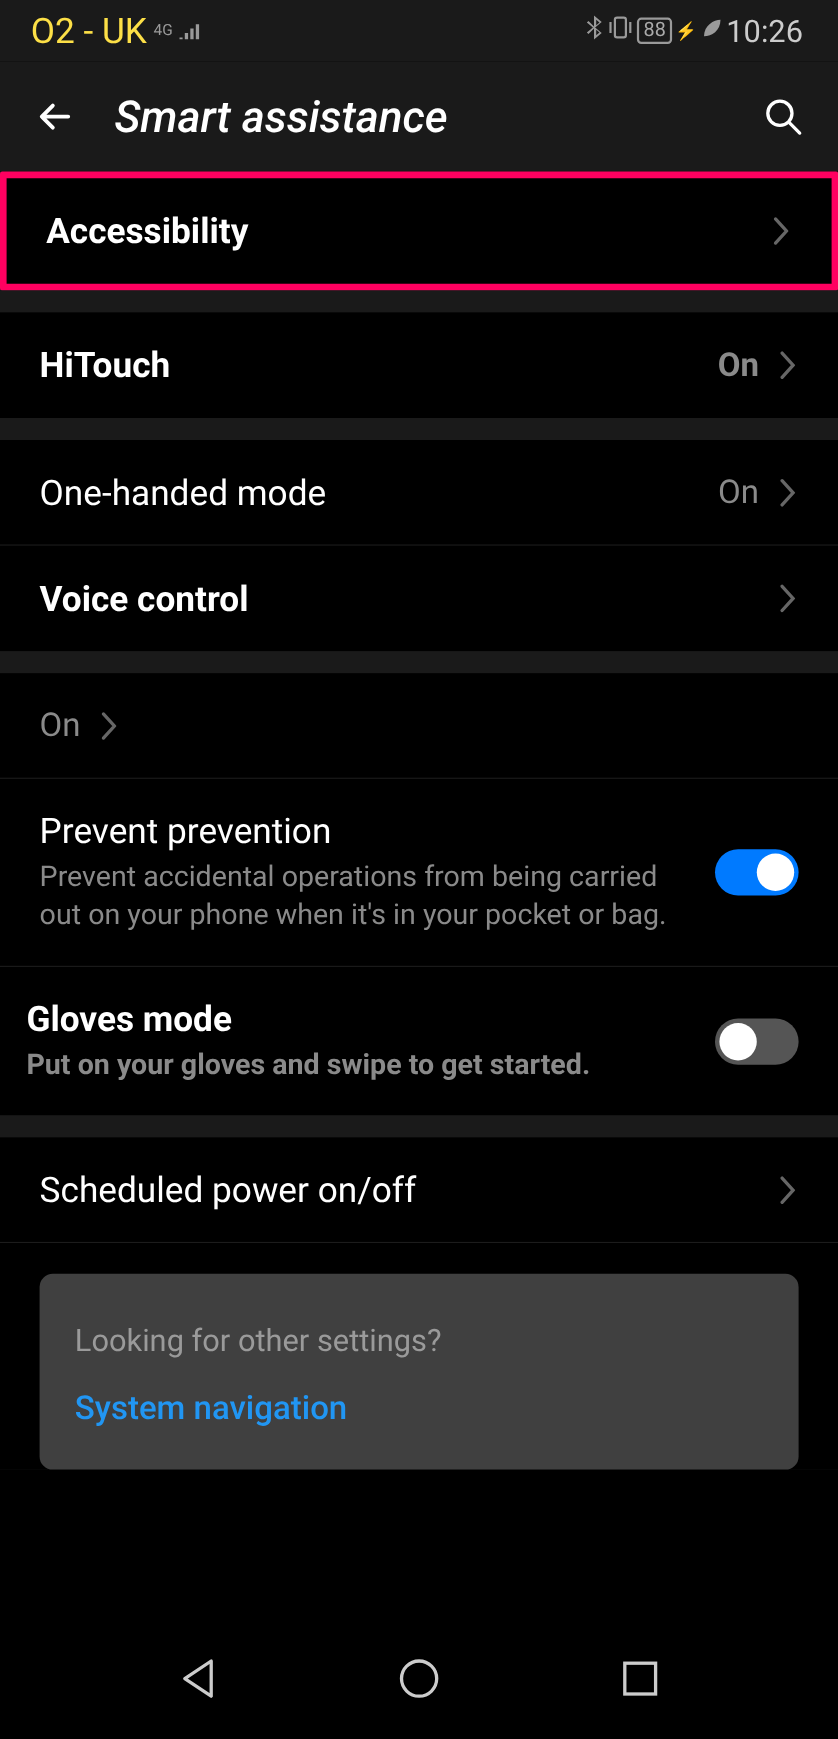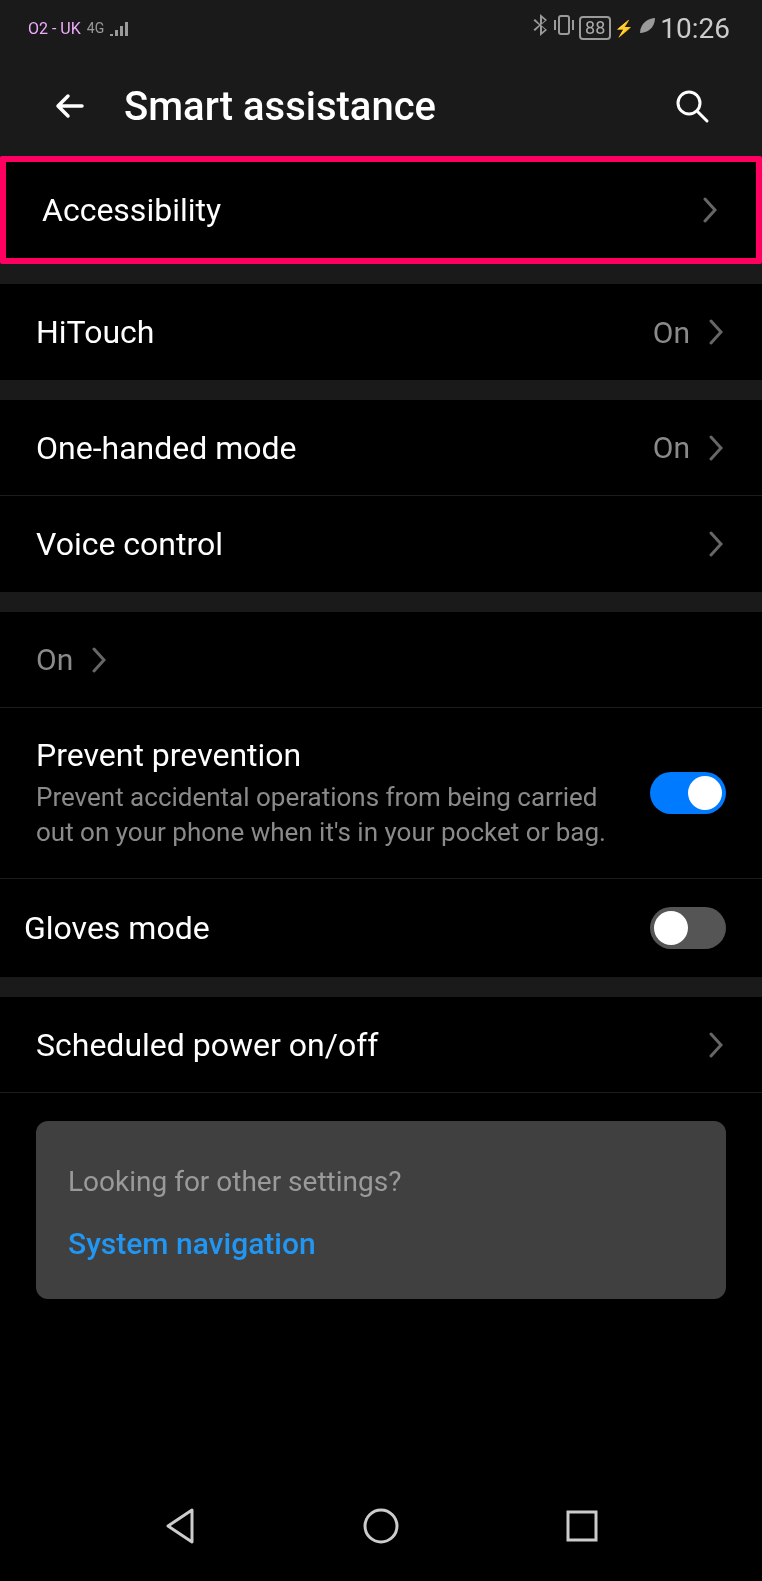--- a/index.html
+++ b/index.html
@@ -16,56 +16,57 @@
     background: #1a1a1a;
     display: flex;
     align-items: center;
     justify-content: space-between;
     padding: 0 32px 0 28px;
     font-size: 24px;
     color: #aaa;
   }
   .status-left { display: flex; align-items: center; gap: 6px; }
   .status-right { display: flex; align-items: center; gap: 3px; }
-  .carrier { font-size: 16px; color: #f0abfc; }
+  .carrier { font-size: 32px; color: #fde047; }
   .signal-4g { font-size: 14px; color: #9a9a9a; }
   .battery-box {
     border: 2px solid #9a9a9a;
     border-radius: 4px;
     padding: 0px 4px;
     font-size: 18px;
     line-height: 20px;
   }
   .time { color: #ccc; font-size: 28px; }
   .header {
     height: 100px;
     background: #1a1a1a;
     display: flex;
     align-items: center;
-    padding: 0 48px;
+    padding: 0 28px;
     gap: 32px;
+    font-style: italic;
   }
   .header-title {
     font-size: 40px;
     font-weight: 500;
     color: #fff;
     flex: 1;
   }
   .icon-btn { width: 44px; height: 44px; display: flex; align-items: center; justify-content: center; }
   .content { background: #1a1a1a; }
   .section { background: #000; }
   .gap { height: 20px; background: #1a1a1a; }
   .row {
     display: flex;
     align-items: center;
     padding: 28px 36px;
     min-height: 96px;
     border-bottom: 1px solid #1c1c1c;
   }
-  .row:last-child { border-bottom: none; }
+  .row:last-child { border-bottom: none; font-weight: bold; }
   .row-main { flex: 1; display: flex; flex-direction: column; gap: 6px; }
   .row-label { font-size: 32px; color: #fff; }
   .row-desc { font-size: 26px; color: #8a8a8a; line-height: 1.35; padding-right: 20px; }
   .row-value { font-size: 30px; color: #8a8a8a; margin-right: 16px; }
   .chevron { width: 20px; height: 34px; display:flex; align-items:center; justify-content:center; }
   .highlight {
     border: 6px solid #ff0060;
     border-radius: 2px;
   }
   .toggle {
@@ -234,20 +235,21 @@
         <div class="row-label">Prevent prevention</div>
         <div class="row-desc">Prevent accidental operations from being carried out on your phone when it's in your pocket or bag.</div>
       </div>
       <div class="toggle on">
           <div class="toggle-knob"></div>
         </div>
     </div>
     <div class="row" style="align-items:center;padding-left:24px;">
       <div class="row-main">
         <div class="row-label">Gloves mode</div>
+        <div class="row-desc">Put on your gloves and swipe to get started.</div>
       </div>
       <div class="toggle off">
           <div class="toggle-knob"></div>
         </div>
     </div>
   </div>
 
   <div class="gap"></div>
 
   <div class="section">

